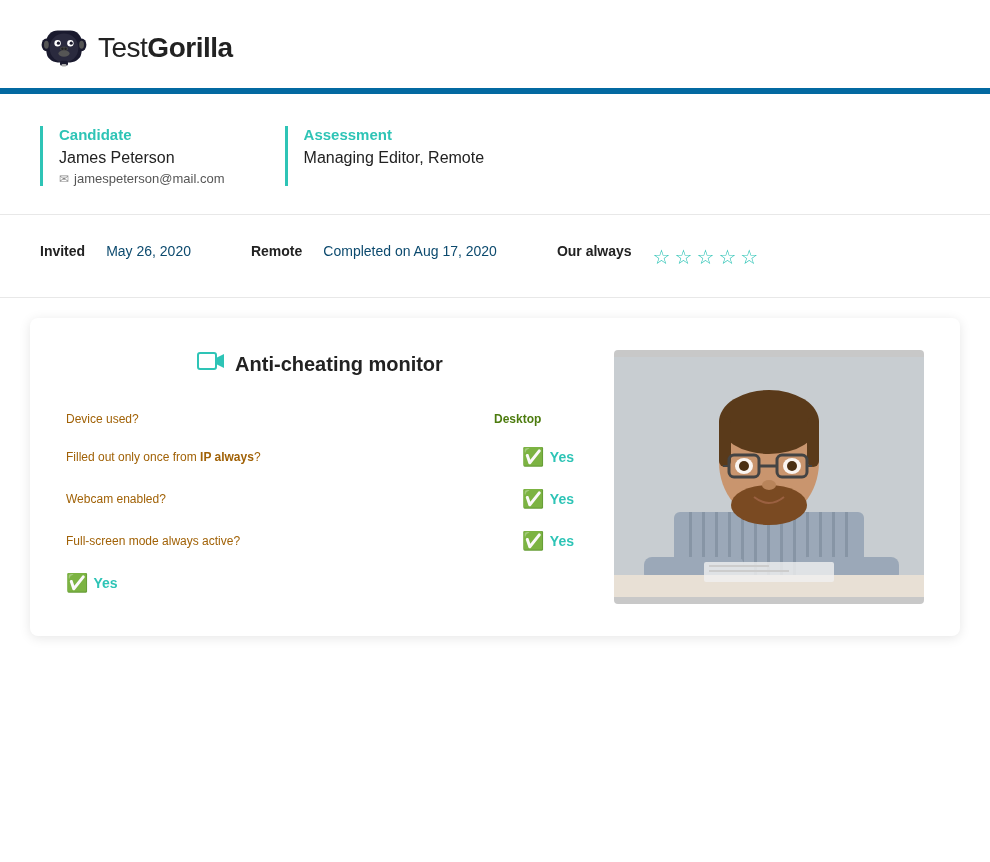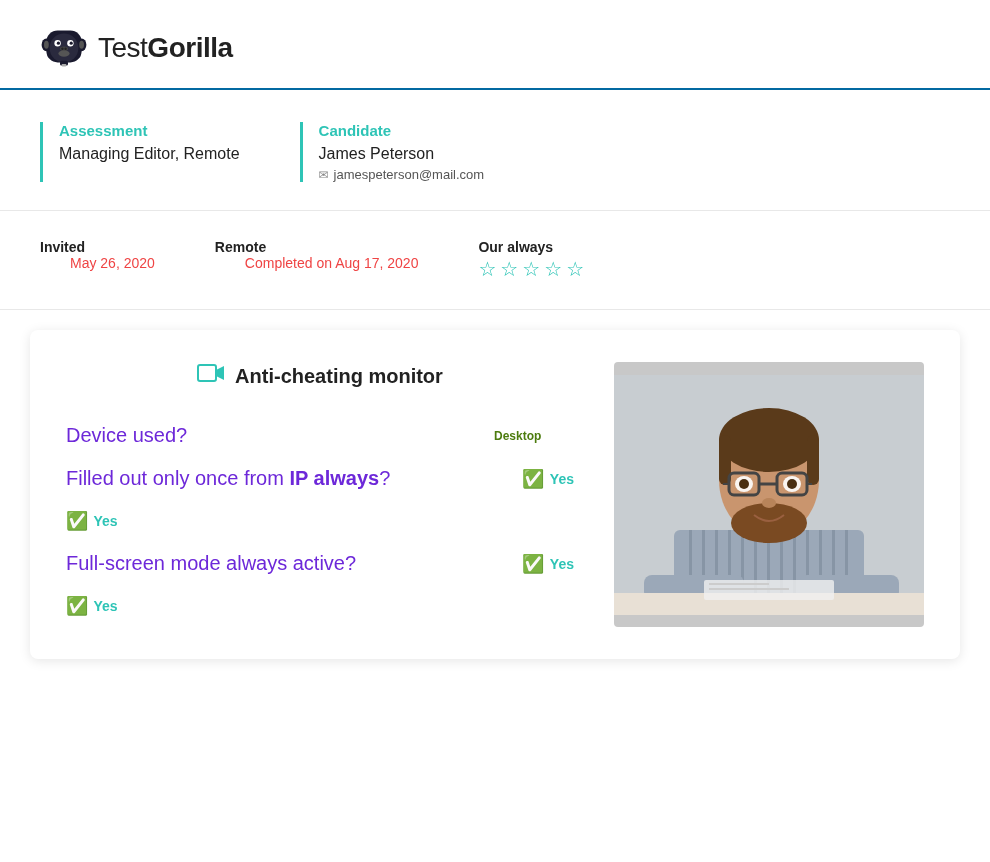--- a/index.html
+++ b/index.html
@@ -5,21 +5,21 @@
     * { box-sizing: border-box; margin: 0; padding: 0; }
     body {
       font-family: 'Segoe UI', Arial, sans-serif;
       background: #fff;
       color: #333;
       font-size: 14px;
     }
 
     .header {
       padding: 24px 40px 16px 40px;
-      border-bottom: 2px solid #0369a1;
+      border-bottom: 6px solid #0369a1;
       display: flex;
       align-items: center;
     }
 
     .logo {
       display: flex;
       align-items: center;
       gap: 10px;
     }
 
@@ -81,34 +81,33 @@
     .stats-section {
       display: flex;
       padding: 28px 40px;
       border-bottom: 1px solid #e8e8e8;
       gap: 60px;
       align-items: flex-start;
     }
 
     .stat-block {
       display: flex;
-      flex-direction: column;
-      gap: 0;
+      flex-direction: row;
+      gap: 21px;
     }
 
     .stat-label {
       font-weight: 700;
       font-size: 14px;
       color: #222;
     }
 
     .stat-value {
       font-size: 14px;
-      color: #ef4444;
-      margin-left: 30px;
+      color: #0c4a6e;
     }
 
     .stat-score {
       font-size: 28px;
       font-weight: 600;
       color: #2ec4b6;
     }
 
     .stat-rating {
       display: flex;
@@ -156,22 +155,22 @@
 
     .monitor-row {
       display: flex;
       align-items: center;
       padding: 10px 0;
       border-bottom: none;
       gap: 0;
     }
 
     .monitor-question {
-      color: #6d28d9;
-      font-size: 20px;
+      color: #a16207;
+      font-size: 12px;
       flex: 1;
       min-width: 230px;
     }
 
     .monitor-answer {
       font-size: 12px;
       font-weight: 600;
       color: #4d7c0f;
       min-width: 80px;
       margin-left: 47px;
@@ -239,30 +238,30 @@
       <rect x="27" y="50" width="6" height="3" rx="1" fill="#aaa"></rect>
     </svg>
     <span class="logo-text">
       <span>Test</span><strong>Gorilla</strong>
     </span>
   </div>
 </div>
 
 <div class="info-section">
   <div class="info-block">
-    <div class="info-block-label">Assessment</div>
-    <div class="info-block-title">Managing Editor, Remote</div>
-  </div>
-  <div class="info-block">
     <div class="info-block-label">Candidate</div>
     <div class="info-block-title">James Peterson</div>
     <div class="info-block-email">
       <span class="email-icon">✉</span>
       <span>jamespeterson@mail.com</span>
     </div>
+  </div>
+  <div class="info-block">
+    <div class="info-block-label">Assessment</div>
+    <div class="info-block-title">Managing Editor, Remote</div>
   </div>
 </div>
 
 <div class="stats-section">
   <div class="stat-block">
     <span class="stat-label">Invited</span>
     <span class="stat-value">May 26, 2020</span>
   </div>
   <div class="stat-block">
     <span class="stat-label">Remote</span>
@@ -299,20 +298,21 @@
 
     <div class="monitor-row">
       <span class="monitor-question">Filled out only once from <span style="font-weight:700;">IP always</span>?</span>
       <span class="monitor-yes">
         <span class="check-icon">✅</span>
         Yes
       </span>
     </div>
 
     <div class="monitor-row">
+      <span class="monitor-question">Webcam enabled?</span>
       <span class="monitor-yes">
         <span class="check-icon">✅</span>
         Yes
       </span>
     </div>
 
     <div class="monitor-row">
       <span class="monitor-question">Full-screen mode always active?</span>
       <span class="monitor-yes">
         <span class="check-icon">✅</span>

